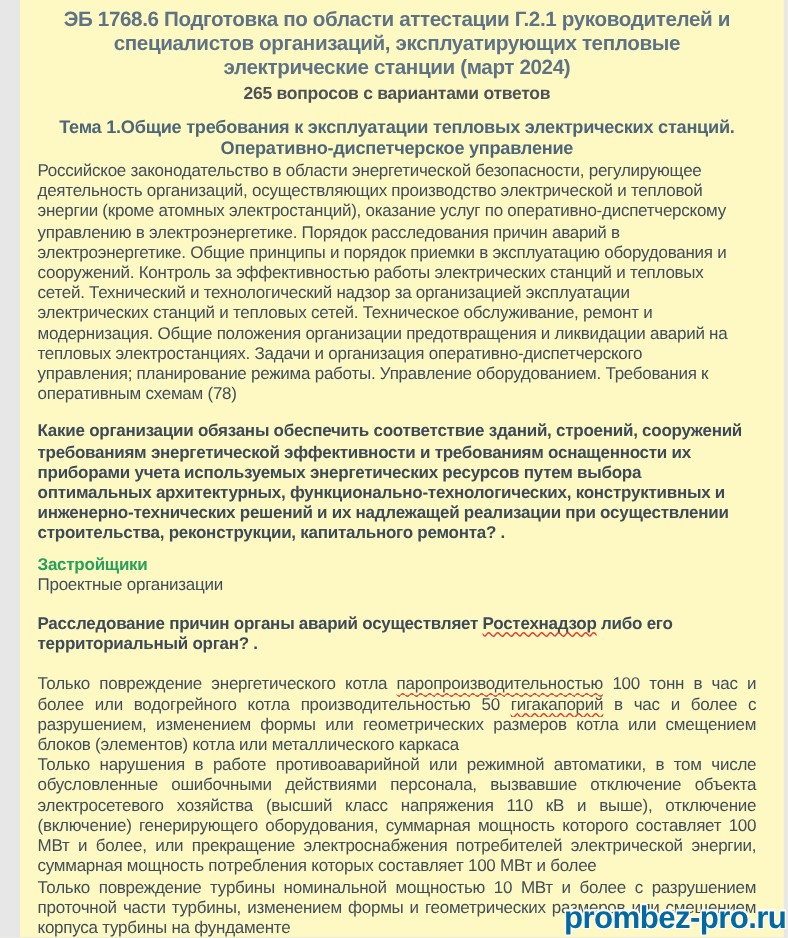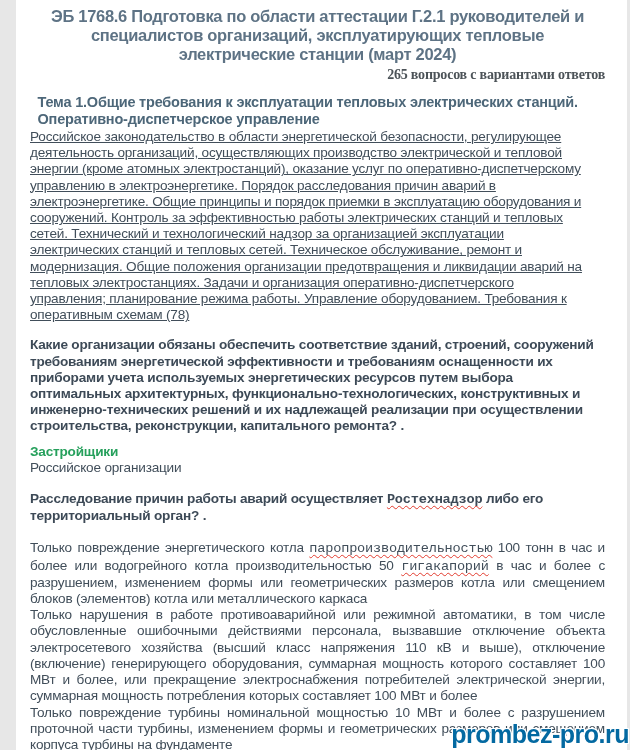--- a/index.html
+++ b/index.html
@@ -14,63 +14,62 @@
     height: 750px;
     background: #e7e7e7;
     overflow: hidden;
   }
   .page {
     position: absolute;
     left: 16px;
     top: 0;
     width: 611px;
     height: 750px;
-    background: #ffffff;
+    background: #fef9c3;
     box-sizing: border-box;
     padding: 7px 22px 0 14px;
     overflow: hidden;
   }
   .doc-title {
     color: #5e7385;
     font-weight: bold;
     font-size: 16.5px;
     line-height: 19px;
     text-align: center;
     letter-spacing: -0.3px;
     margin: 0 auto;
     max-width: 540px;
   }
   .doc-subtitle {
     color: #4c5358;
     font-weight: bold;
     font-size: 14px;
     line-height: 17px;
-    text-align: right;
+    text-align: center;
     letter-spacing: -0.2px;
     margin: 2px 0 0 0;
-    font-family: Liberation Serif, serif;
   }
   .theme-heading {
     color: #4d6779;
     font-weight: bold;
     font-size: 14.5px;
     line-height: 16.5px;
+    text-align: center;
     letter-spacing: -0.2px;
     margin: 11px auto 0 auto;
     max-width: 560px;
   }
   .body-text {
     color: #414e5a;
     font-size: 13.6px;
     line-height: 16.2px;
     letter-spacing: -0.2px;
   }
   .intro {
     margin: 2px 16px 0 0;
-    text-decoration: underline;
   }
   .question {
     font-weight: bold;
     color: #3d4a57;
     margin: 14px 0 0 0;
   }
   .answers {
     margin: 9px 0 15px 0;
   }
   .answer-line {
@@ -84,21 +83,20 @@
     text-align: justify;
     margin: 0;
   }
   .options-block {
     margin-top: 16px;
   }
   .misspelled {
     text-decoration: underline wavy #e23b2e 1px;
     text-decoration-skip-ink: none;
     text-underline-offset: 2px;
-    font-family: Liberation Mono, monospace;
   }
   .watermark {
     position: absolute;
     right: 1px;
     bottom: 1px;
     font-weight: bold;
     font-size: 25px;
     letter-spacing: -0.5px;
     color: #0369a1;
     text-shadow:
@@ -124,24 +122,24 @@
     <div class="doc-subtitle">265 вопросов с вариантами ответов</div>
 
     <div class="theme-heading">Тема 1.Общие требования к эксплуатации тепловых электрических станций. Оперативно-диспетчерское управление</div>
 
     <p class="body-text intro">Российское законодательство в области энергетической безопасности, регулирующее деятельность организаций, осуществляющих производство электрической и тепловой энергии (кроме атомных электростанций), оказание услуг по оперативно-диспетчерскому управлению в электроэнергетике. Порядок расследования причин аварий в электроэнергетике. Общие принципы и порядок приемки в эксплуатацию оборудования и сооружений. Контроль за эффективностью работы электрических станций и тепловых сетей. Технический и технологический надзор за организацией эксплуатации электрических станций и тепловых сетей. Техническое обслуживание, ремонт и модернизация. Общие положения организации предотвращения и ликвидации аварий на тепловых электростанциях. Задачи и организация оперативно-диспетчерского управления; планирование режима работы. Управление оборудованием. Требования к оперативным схемам (78)</p>
 
     <p class="body-text question">Какие организации обязаны обеспечить соответствие зданий, строений, сооружений требованиям энергетической эффективности и требованиям оснащенности их приборами учета используемых энергетических ресурсов путем выбора оптимальных архитектурных, функционально-технологических, конструктивных и инженерно-технических решений и их надлежащей реализации при осуществлении строительства, реконструкции, капитального ремонта? .</p>
 
     <div class="answers body-text">
       <p class="answer-line correct">Застройщики</p>
-      <p class="answer-line">Российское организации</p>
+      <p class="answer-line">Проектные организации</p>
     </div>
 
-    <p class="body-text question"><span>Расследование причин работы аварий осуществляет </span><span class="misspelled">Ростехнадзор</span><span> либо его территориальный орган? .</span></p>
+    <p class="body-text question"><span>Расследование причин органы аварий осуществляет </span><span class="misspelled">Ростехнадзор</span><span> либо его территориальный орган? .</span></p>
 
     <div class="options-block body-text">
       <p class="option-justified"><span>Только повреждение энергетического котла </span><span class="misspelled">паропроизводительностью</span><span> 100 тонн в час и более или водогрейного котла производительностью 50 </span><span class="misspelled">гигакапорий</span><span> в час и более с разрушением, изменением формы или геометрических размеров котла или смещением блоков (элементов) котла или металлического каркаса</span></p>
       <p class="option-justified">Только нарушения в работе противоаварийной или режимной автоматики, в том числе обусловленные ошибочными действиями персонала, вызвавшие отключение объекта электросетевого хозяйства (высший класс напряжения 110 кВ и выше), отключение (включение) генерирующего оборудования, суммарная мощность которого составляет 100 МВт и более, или прекращение электроснабжения потребителей электрической энергии, суммарная мощность потребления которых составляет 100 МВт и более</p>
       <p class="option-justified">Только повреждение турбины номинальной мощностью 10 МВт и более с разрушением проточной части турбины, изменением формы и геометрических размеров или смещением корпуса турбины на фундаменте</p>
 
     </div>
 
   </div>
 

